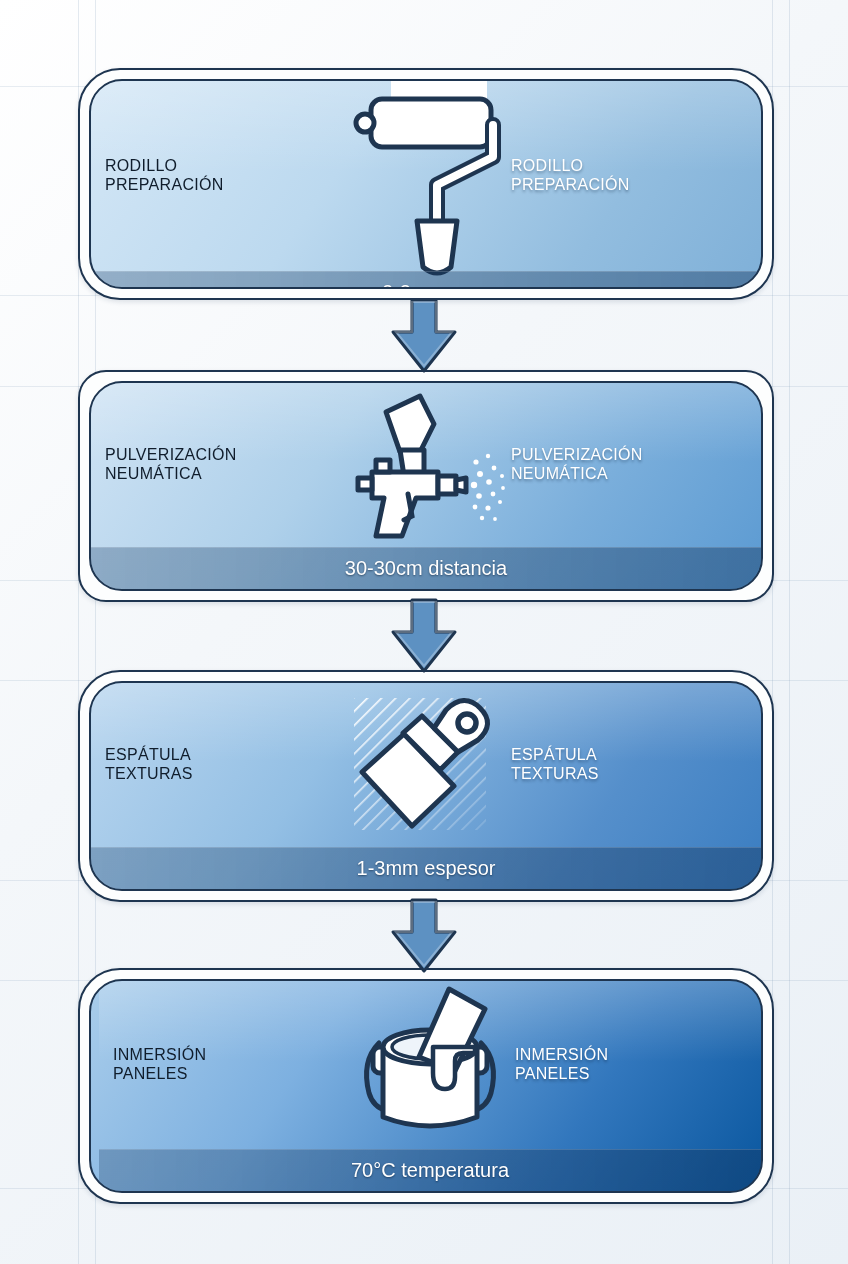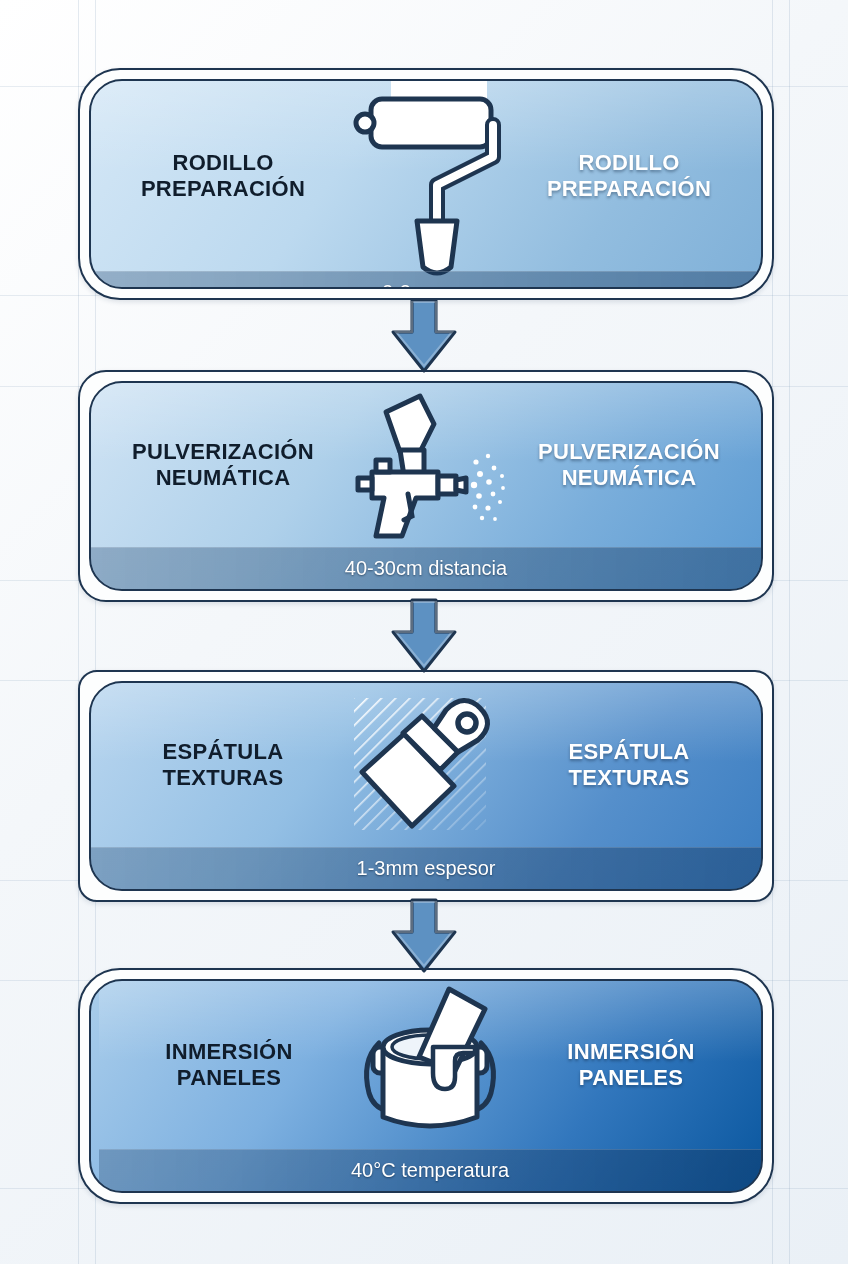--- a/index.html
+++ b/index.html
@@ -96,25 +96,25 @@
     content: "";
     position: absolute;
     left: 0; right: 0; top: 0;
     height: 48%;
     background: linear-gradient(180deg, rgba(255,255,255,0.22), rgba(255,255,255,0));
     pointer-events: none;
   }
 
   
   .label {
-    font-weight: 700;
-    font-size: 22px;
+    font-weight: 400;
+    font-size: 16px;
     line-height: 1.16;
     letter-spacing: 0.3px;
-    text-align: center;
+    text-align: left;
     white-space: pre-line;
     position: relative;
     z-index: 4;
   }
   .label-left {
     color: #101d2c;
     width: 268px;
     margin-left: 14px;
   }
   .label-right {
@@ -159,21 +159,21 @@
     position: absolute;
     left: 50%;
     transform: translateX(-50%);
     z-index: 2;
   }
   .connector svg { display: block; }
 
   
   .stage-1 { top: 68px;   height: 232px; }
   .stage-2 { top: 370px;  height: 232px; border-radius: 28px; }
-  .stage-3 { top: 670px;  height: 232px; border-radius: 19px; }
+  .stage-3 { top: 670px;  height: 232px; }
   .stage-4 { top: 968px;  height: 236px; }
 
   .conn-1 { top: 298px; }
   .conn-2 { top: 598px; }
   .conn-3 { top: 898px; }
 </style>
 </head>
 <body>
 
 <div class="bg-wash"></div>
@@ -274,21 +274,21 @@
               <circle cx="154" cy="112" r="2.0"></circle>
                 <circle cx="136" cy="128" r="2.2"></circle>
               <circle cx="149" cy="129" r="1.9"></circle>
             </g>
           </svg>
         </div>
 
         <div class="label label-right">PULVERIZACIÓN
 NEUMÁTICA</div>
       </div>
-      <div class="card-footer">40-30cm distancia</div>
+      <div class="card-footer">30-30cm distancia</div>
     </div>
   </div>
 
   <div class="connector conn-2">
     <svg width="70" height="76" viewBox="0 0 70 76">
       <path d="M23 2 L47 2 L47 34 L66 34 L35 73 L4 34 L23 34 Z" fill="#5d91c2" stroke="#1e3550" stroke-width="3" stroke-linejoin="round"></path>
       <path d="M23 4 L47 4 L47 34 L63 34 L35 68 L7 34 L23 34 Z" fill="none" stroke="rgba(255,255,255,0.28)" stroke-width="2"></path>
     </svg>
   </div>
 
@@ -373,17 +373,17 @@
             </g>
 
             <path d="M88 66 L88 88 Q88 104 100 104 Q110 104 110 92 L110 76
                      Q110 68 118 68 L130 68 L130 62 L88 62 Z" fill="#ffffff" stroke="#1e3550" stroke-width="4.5" stroke-linejoin="round"></path>
           </svg>
         </div>
 
         <div class="label label-right">INMERSIÓN
 PANELES</div>
       </div>
-      <div class="card-footer">40°C temperatura</div>
+      <div class="card-footer">70°C temperatura</div>
     </div>
   </div>
 
 </div>
 
 </body></html>

